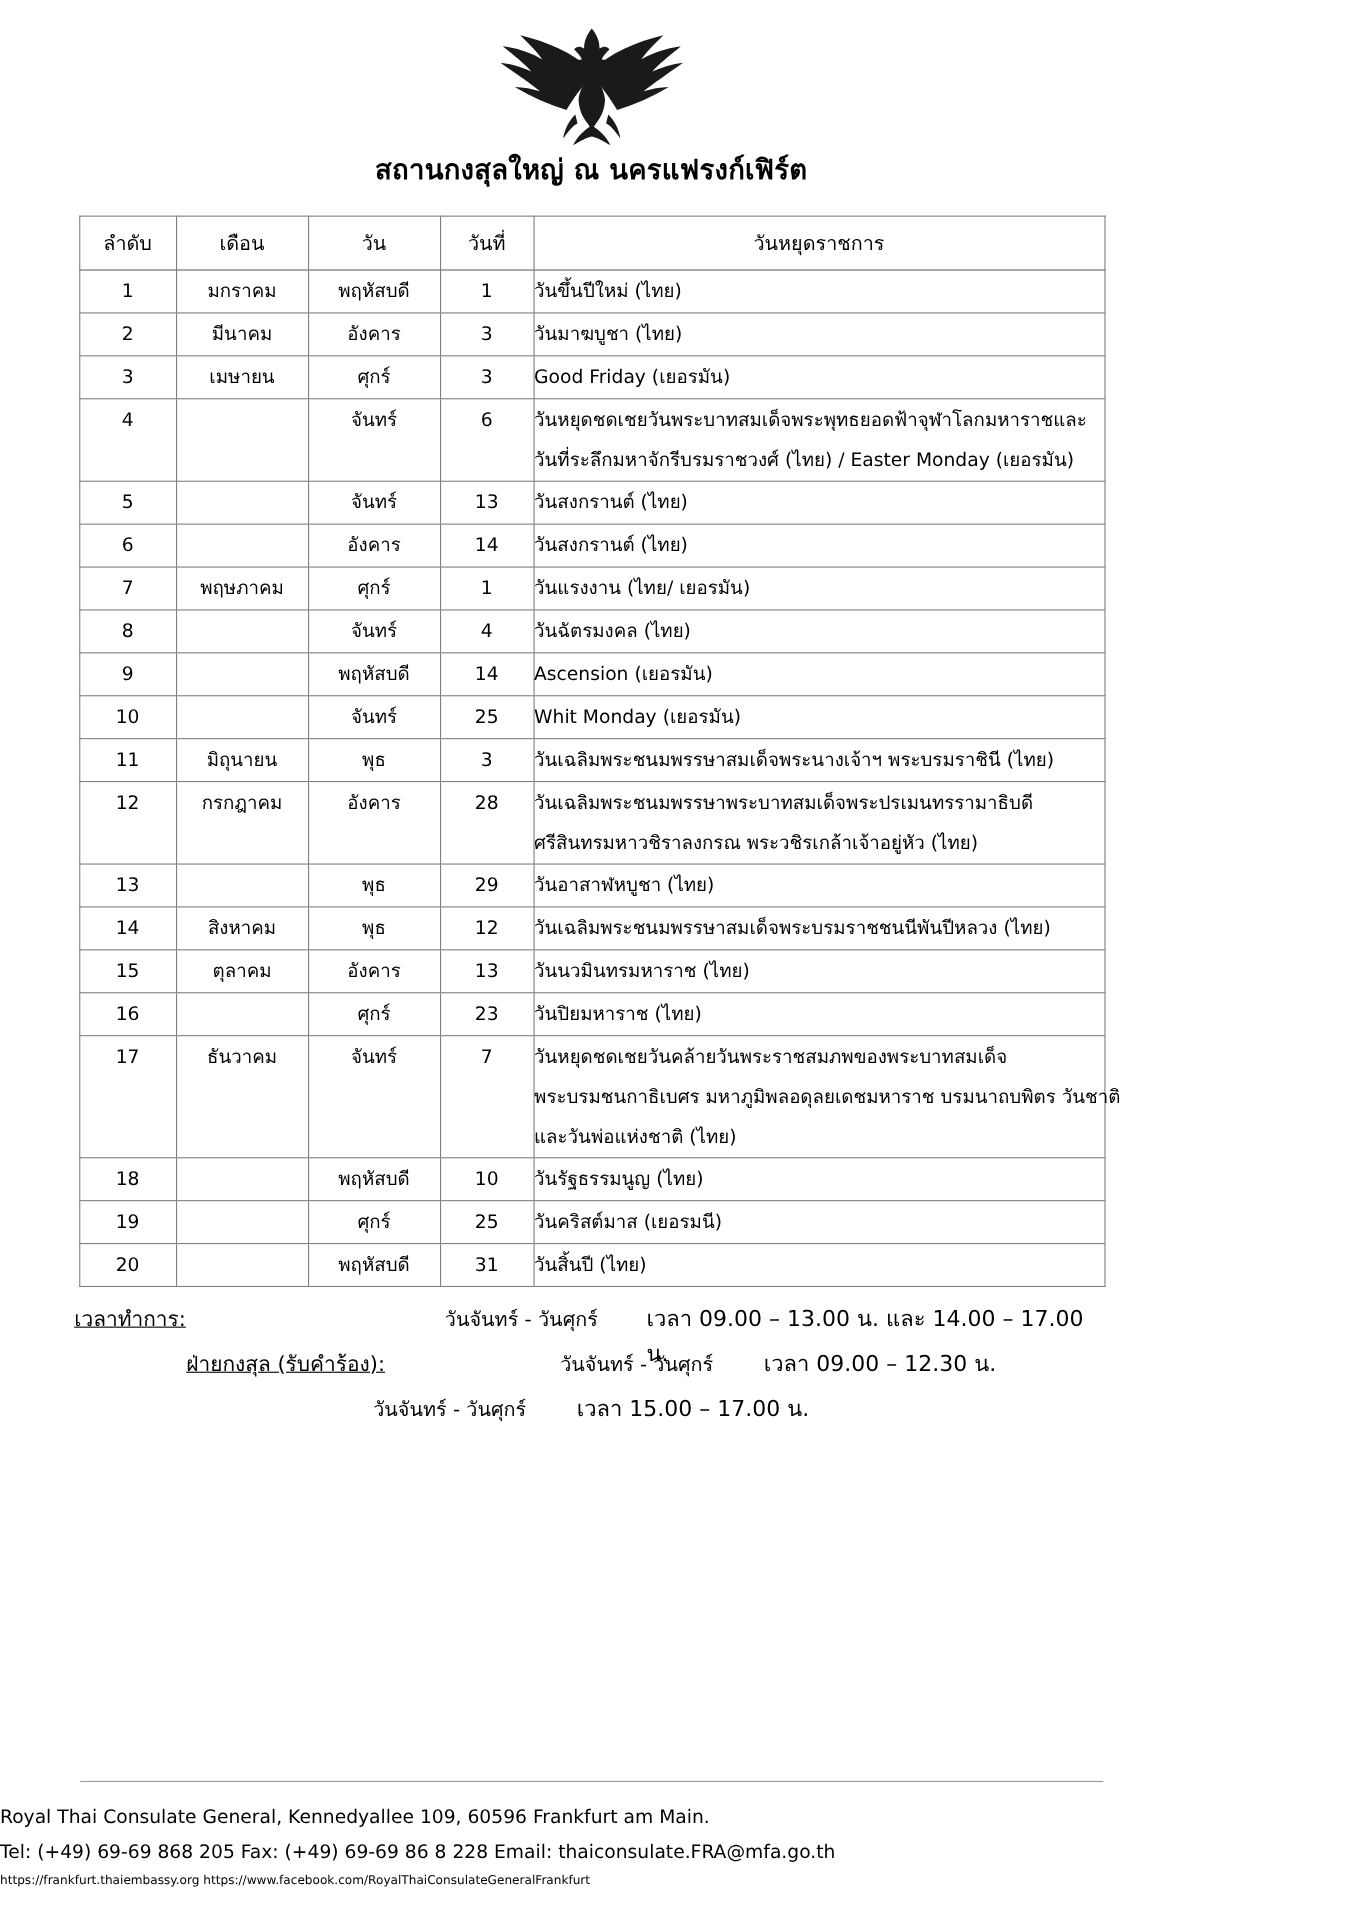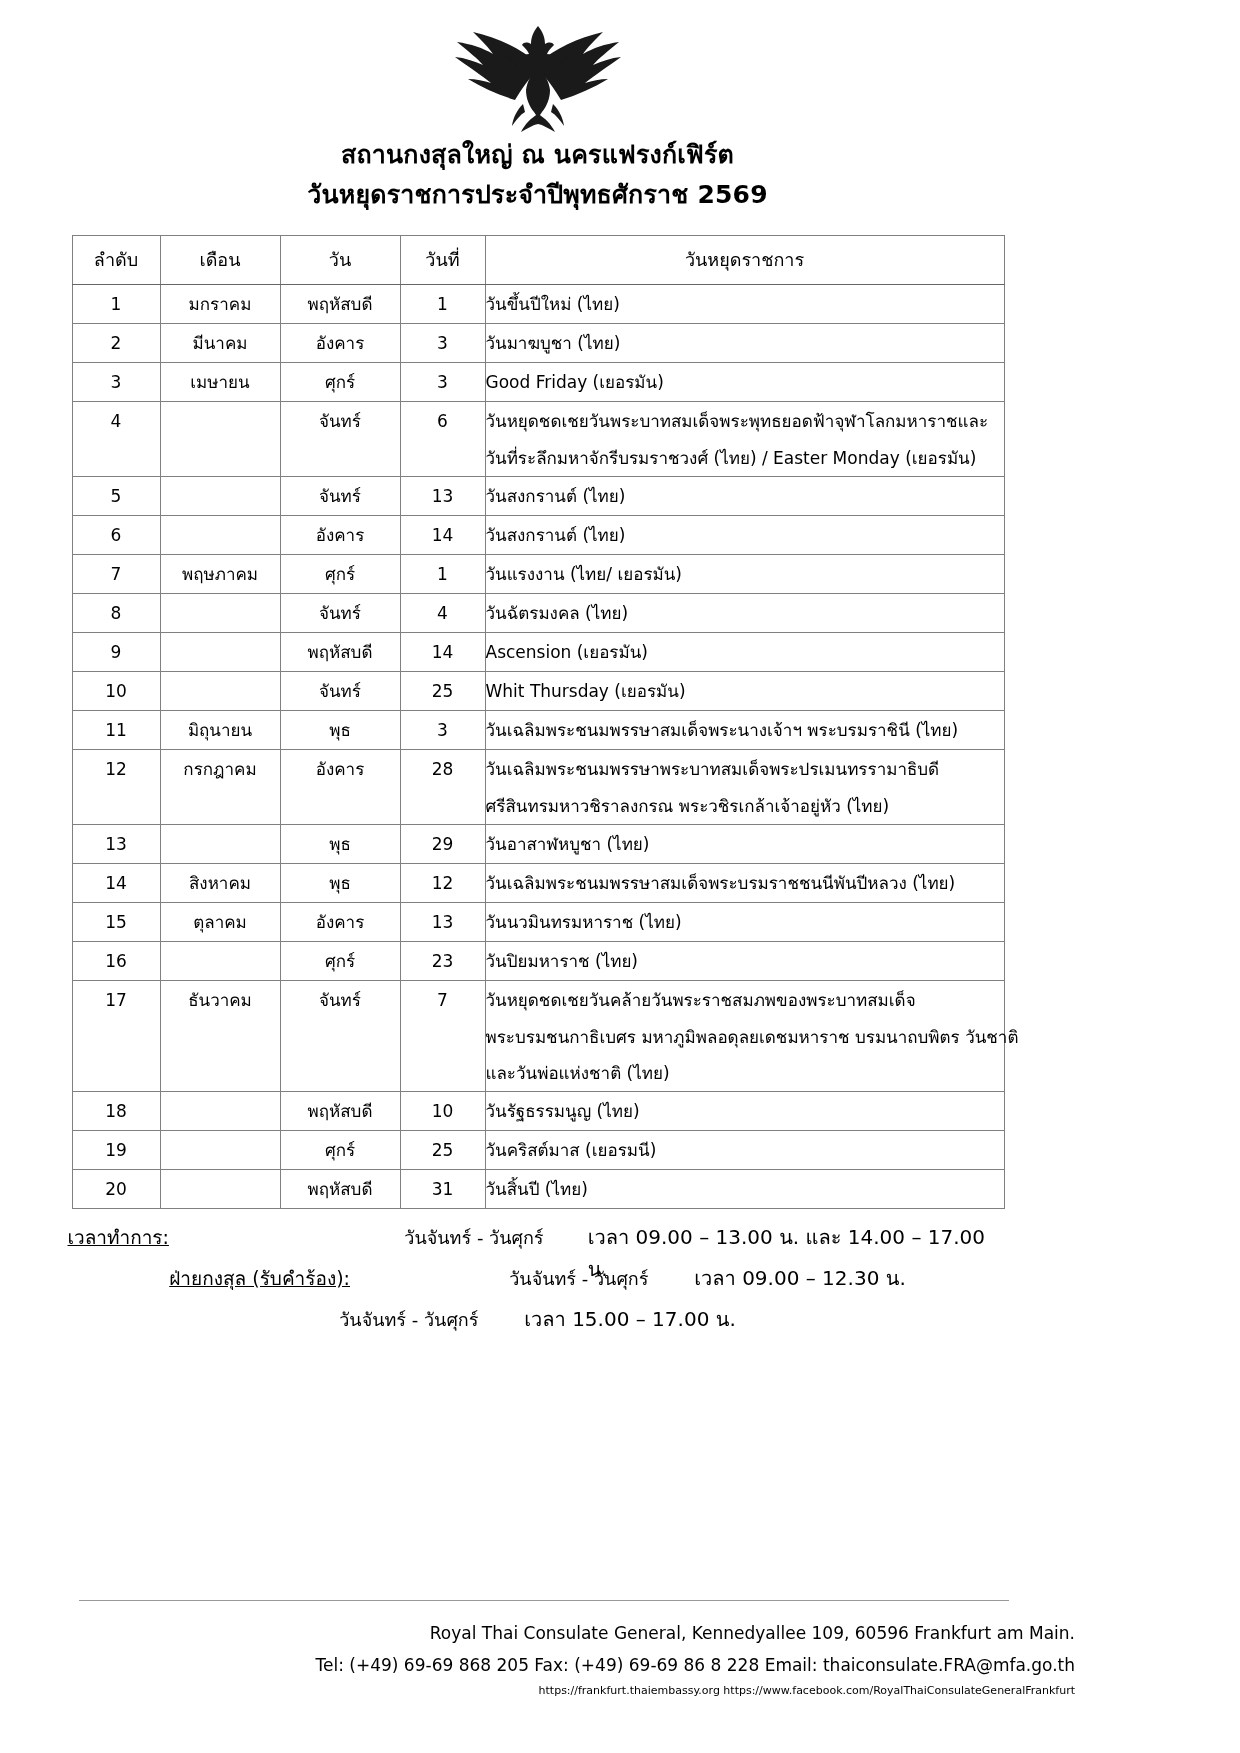--- a/index.html
+++ b/index.html
@@ -128,23 +128,22 @@
   }
   .hours-time {
     font-size: 20px;
   }
 
   
   .footer {
     position: absolute;
     left: 0;
     right: 0;
-    bottom: 51px;
-    text-align: right;
-    margin-left: 12px;
+    bottom: 32px;
+    text-align: left;
   }
   .footer-rule {
     width: 930px;
     margin: 0 auto 16px auto;
     border-top: 1px solid #999;
     height: 0;
   }
   .footer-line {
     font-size: 17px;
     line-height: 1.9;
@@ -176,21 +175,20 @@
         <path d="M110 86 C 116 92, 120 100, 121 108 C 117 102, 113 97, 108 94 Z"></path>
 
         <path d="M60 36 C 66 40, 72 45, 77 51" stroke="#1a1a1a" stroke-width="1.4" fill="none"></path>
         <path d="M130 36 C 124 40, 118 45, 113 51" stroke="#1a1a1a" stroke-width="1.4" fill="none"></path>
       </g>
     </svg>
   </div>
 
   <div class="title-block">
     <div class="title-line1">สถานกงสุลใหญ่ ณ นครแฟรงก์เฟิร์ต</div>
-    <div class="title-line2">วันหยุดราชการประจำปีพุทธศักราช 2569</div>
   </div>
 
   <div class="table-wrap">
     <table class="holidays">
       <colgroup>
         <col class="col-no">
           <col class="col-month">
           <col class="col-day">
           <col class="col-date">
           <col class="col-desc">
@@ -370,21 +368,21 @@
             <td class="c-month">
               <div class="cell-line">&nbsp;</div>
             </td>
             <td class="c-day">
               <div class="cell-line">จันทร์</div>
             </td>
             <td class="c-date">
               <div class="cell-line">25</div>
             </td>
             <td class="c-desc">
-              <div class="cell-line">Whit Thursday (เยอรมัน)</div>
+              <div class="cell-line">Whit Monday (เยอรมัน)</div>
             </td>
           </tr>
           <tr class="group-start">
             <td class="c-no">
               <div class="cell-line">11</div>
             </td>
             <td class="c-month">
               <div class="cell-line">มิถุนายน</div>
             </td>
             <td class="c-day">

